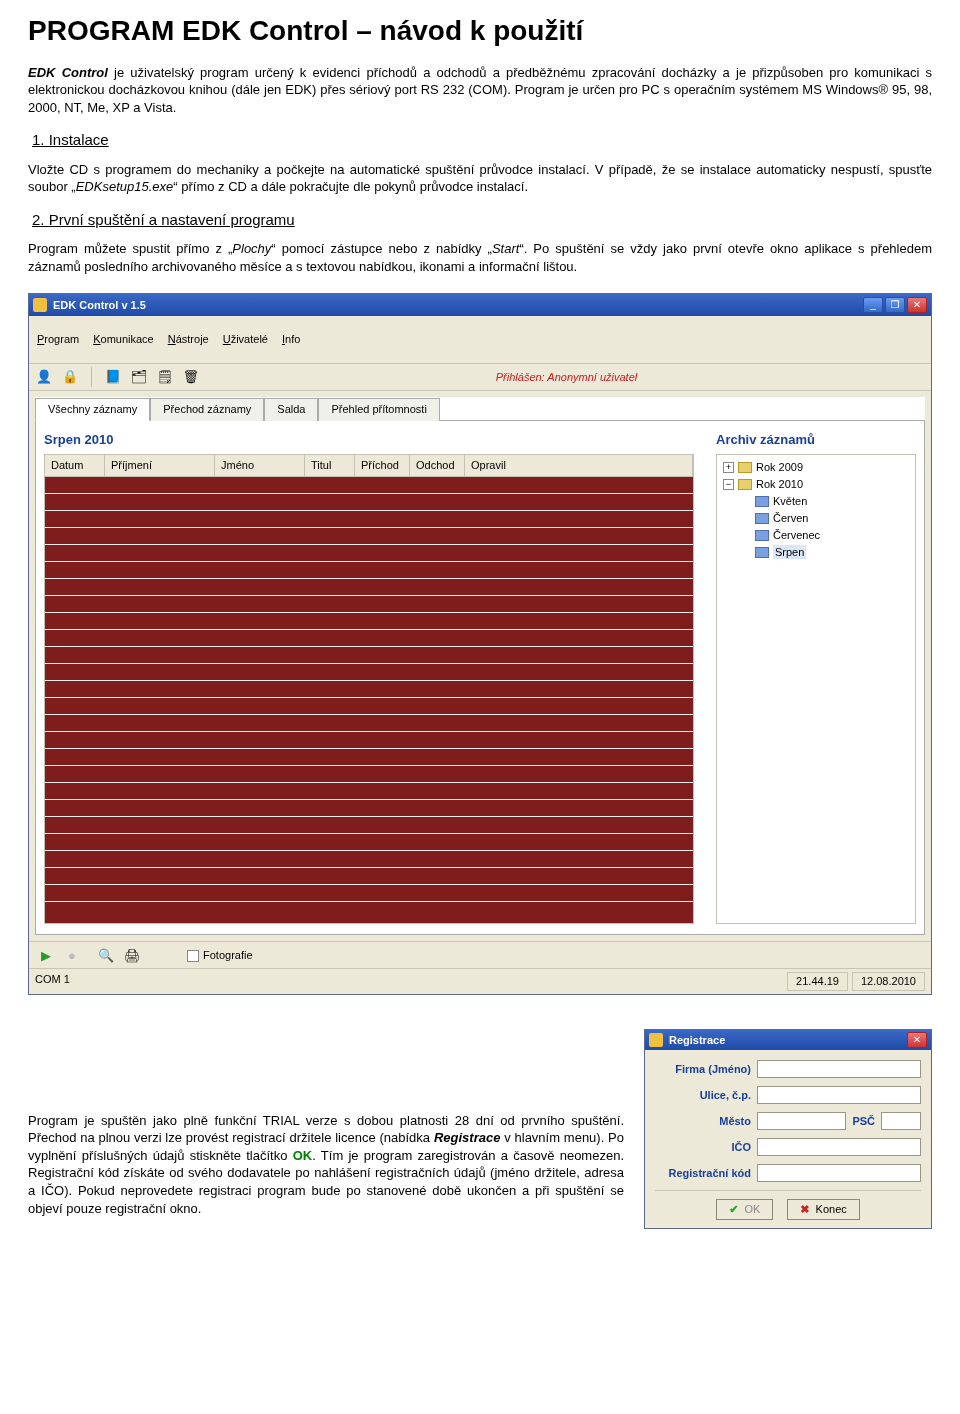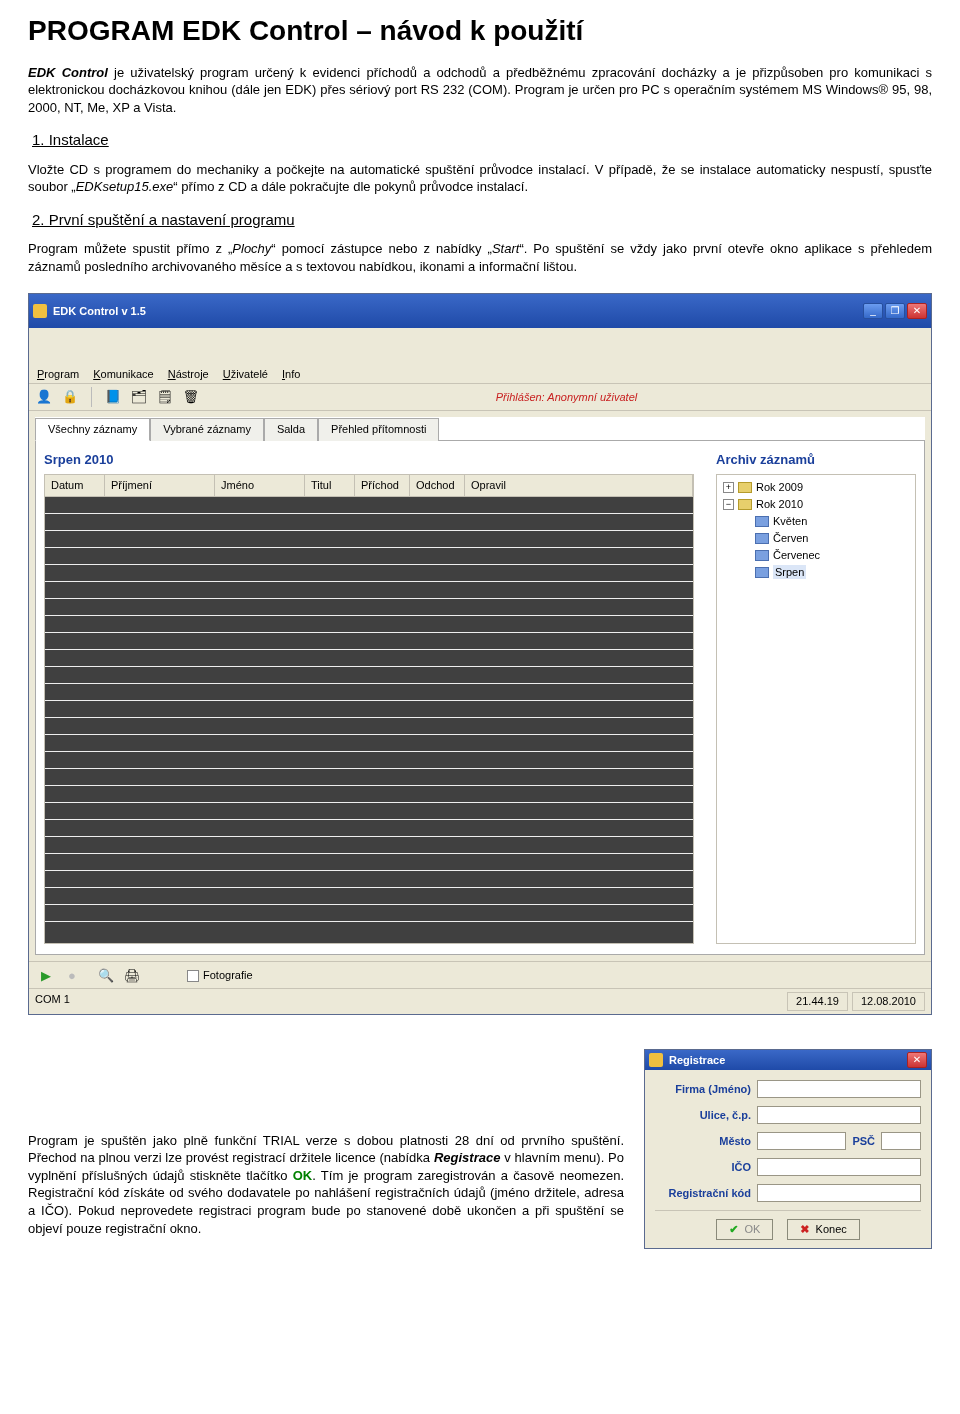--- a/index.html
+++ b/index.html
@@ -34,21 +34,21 @@
     border: 1px solid #5a6a8f;
     background: #ece9d8;
     font-size: 11px;
     color: #000;
   }
   .titlebar {
     background: linear-gradient(#3a68c7, #1f4aa8);
     color: #fff;
     display: flex;
     align-items: center;
-    height: 34px;
+    height: 22px;
     padding: 0 4px;
   }
   .titlebar .ticon {
     width: 14px; height: 14px;
     background: #f0c040;
     margin-right: 6px;
     border-radius: 2px;
   }
   .titlebar .ttxt { flex: 1; font-weight: bold; }
   .winbtns { display: flex; gap: 2px; }
@@ -58,23 +58,22 @@
     border: 1px solid #274f9e;
     color: #fff; font-size: 10px;
     display: flex; align-items: center; justify-content: center;
     border-radius: 2px;
   }
   .winbtn.close { background: linear-gradient(#e77,#c33); border-color:#a22;}
   .menubar {
     background: #ece9d8;
     display: flex;
     gap: 14px;
-    padding: 1px 8px;
+    padding: 16px 8px;
     border-bottom: 1px solid #c8c4b6;
-    margin-top: 38px;
   }
   .menubar span { cursor: default; }
   .menubar span u { text-decoration: underline; }
   .toolbar {
     background: #ece9d8;
     display: flex;
     align-items: center;
     padding: 3px 6px;
     gap: 8px;
     border-bottom: 1px solid #c8c4b6;
@@ -126,21 +125,21 @@
   .leftpanel { flex: 1; }
   .rightpanel { width: 200px; margin-left: 12px; }
   .panel-title {
     color: #1a3f9b;
     font-weight: bold;
     font-size: 13px;
     margin-bottom: 6px;
   }
   .gridbox {
     border: 1px solid #c4c0b4;
-    background: #404040;
+    background: #7f1d1d;
     height: 470px;
     overflow: hidden;
   }
   .ghead {
     display: flex;
     background: #ece9d8;
     border-bottom: 1px solid #c4c0b4;
   }
   .ghead div {
     border-right: 1px solid #c4c0b4;
@@ -256,21 +255,21 @@
     <span class="tico">🔒</span>
     <span class="sep"></span>
     <span class="tico">📘</span>
     <span class="tico">🗂</span>
     <span class="tico">🗒</span>
     <span class="tico">🗑</span>
     <span class="loginlabel">Přihlášen: Anonymní uživatel</span>
   </div>
   <div class="tabs">
     <div class="tab active">Všechny záznamy</div>
-    <div class="tab">Vybrané záznamy</div>
+    <div class="tab">Přechod záznamy</div>
     <div class="tab">Salda</div>
     <div class="tab">Přehled přítomnosti</div>
   </div>
   <div class="workarea">
     <div class="leftpanel">
       <div class="panel-title">Srpen 2010</div>
       <div class="gridbox">
         <div class="ghead">
           <div style="width:60px">Datum</div>
           <div style="width:110px">Příjmení</div>

